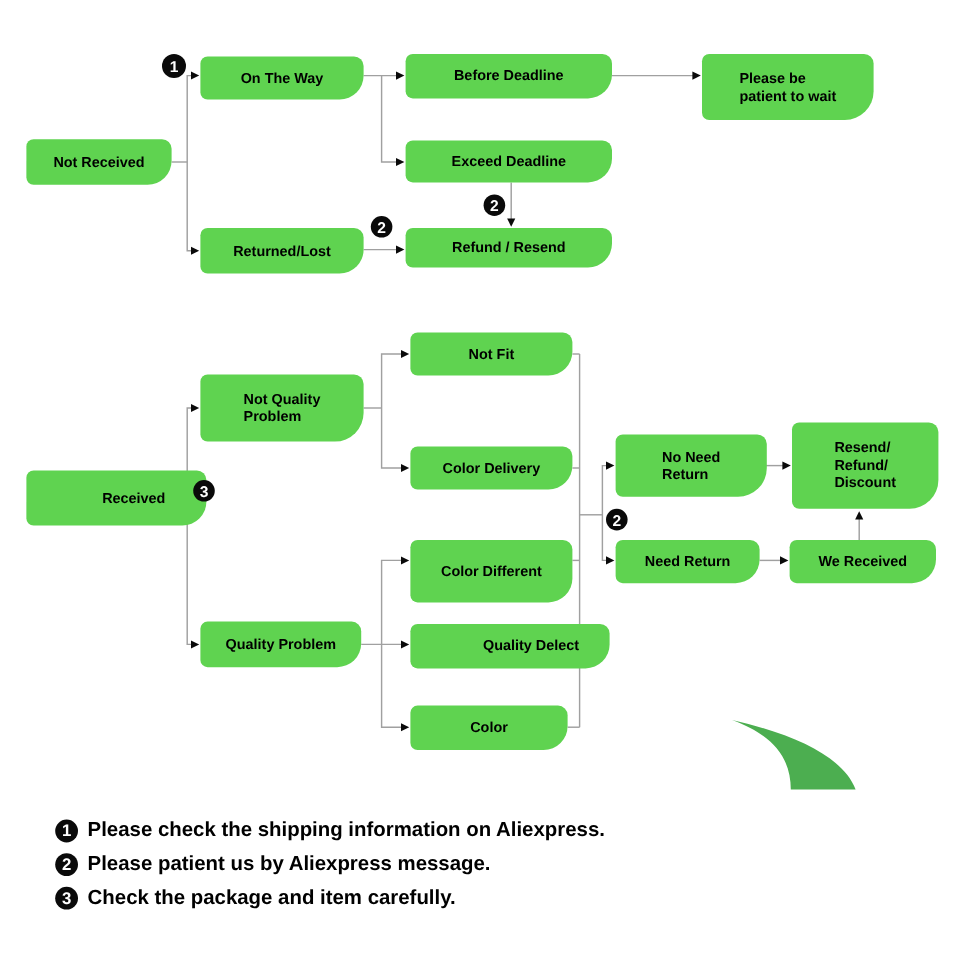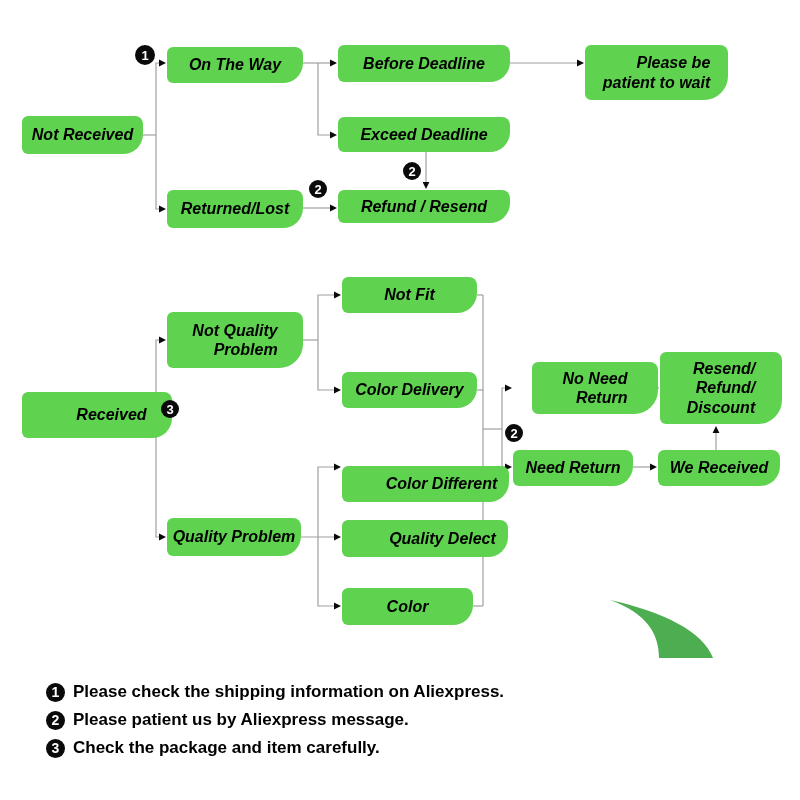--- a/index.html
+++ b/index.html
@@ -4,22 +4,22 @@
 <style>
   html,body{margin:0;padding:0;background:#ffffff;}
   #stage{
     position:relative;width:800px;height:800px;background:#ffffff;
     font-family:"Liberation Sans","DejaVu Sans",sans-serif;overflow:hidden;
   }
   #wires{position:absolute;left:0;top:0;width:800px;height:800px;}
   .node{
     position:absolute;display:flex;align-items:center;justify-content:center;
     background:var(--node-green,#5fd350);color:var(--node-text,#000);
-    font-weight:bold;font-size:16px;line-height:1.2;text-align:right;
-    white-space:pre-line;border-radius:6px 8px 20px 6px;font-style:italic;
+    font-weight:bold;font-size:12px;line-height:1.2;text-align:left;
+    white-space:pre-line;border-radius:6px 8px 20px 6px;
   }
   .node.big{border-radius:6px 8px 24px 6px;}
   .badge{
     position:absolute;display:flex;align-items:center;justify-content:center;
     width:18px;height:18px;border-radius:50%;
     background:var(--arrow-black,#000);color:#fff;
     font-weight:bold;font-size:13px;line-height:1;
   }
   .legend{position:absolute;left:46px;top:682px;display:flex;flex-direction:column;gap:8px;}
   .legend-row{display:flex;align-items:center;gap:8px;}
@@ -90,24 +90,24 @@
 patient to wait</div>
   <div class="node" style="left:338px;top:117px;width:172px;height:35px;">Exceed Deadline</div>
   <div class="node" style="left:338px;top:190px;width:172px;height:33px;">Refund / Resend</div>
   <div class="node" style="left:167px;top:190px;width:136px;height:38px;">Returned/Lost</div>
   <div class="node" style="left:22px;top:392px;width:121px;height:46px;padding-left:29px;">Received</div>
   <div class="node big" style="left:167px;top:312px;width:136px;height:56px;">Not Quality
 Problem</div>
   <div class="node" style="left:167px;top:518px;width:134px;height:38px;">Quality Problem</div>
   <div class="node" style="left:342px;top:277px;width:135px;height:36px;">Not Fit</div>
   <div class="node" style="left:342px;top:372px;width:135px;height:36px;">Color Delivery</div>
-  <div class="node" style="left:342px;top:466px;width:135px;height:36px;padding-left:32px;">Color Different</div>
+  <div class="node" style="left:342px;top:450px;width:135px;height:52px;">Color Different</div>
   <div class="node" style="left:342px;top:520px;width:131px;height:37px;padding-left:35px;">Quality Delect</div>
   <div class="node" style="left:342px;top:588px;width:131px;height:37px;">Color</div>
-  <div class="node big" style="left:513px;top:362px;width:126px;height:52px;margin-left:19px;">No Need
+  <div class="node big" style="left:513px;top:362px;width:126px;height:52px;">No Need
 Return</div>
   <div class="node" style="left:513px;top:450px;width:120px;height:36px;">Need Return</div>
   <div class="node big" style="left:660px;top:352px;width:122px;height:72px;">Resend/
 Refund/
 Discount</div>
   <div class="node" style="left:658px;top:450px;width:122px;height:36px;">We Received</div>
 
   <span class="badge" style="left:135px;top:45px;width:20px;height:20px;">1</span>
   <span class="badge" style="left:403px;top:162px;">2</span>
   <span class="badge" style="left:309px;top:180px;">2</span>

